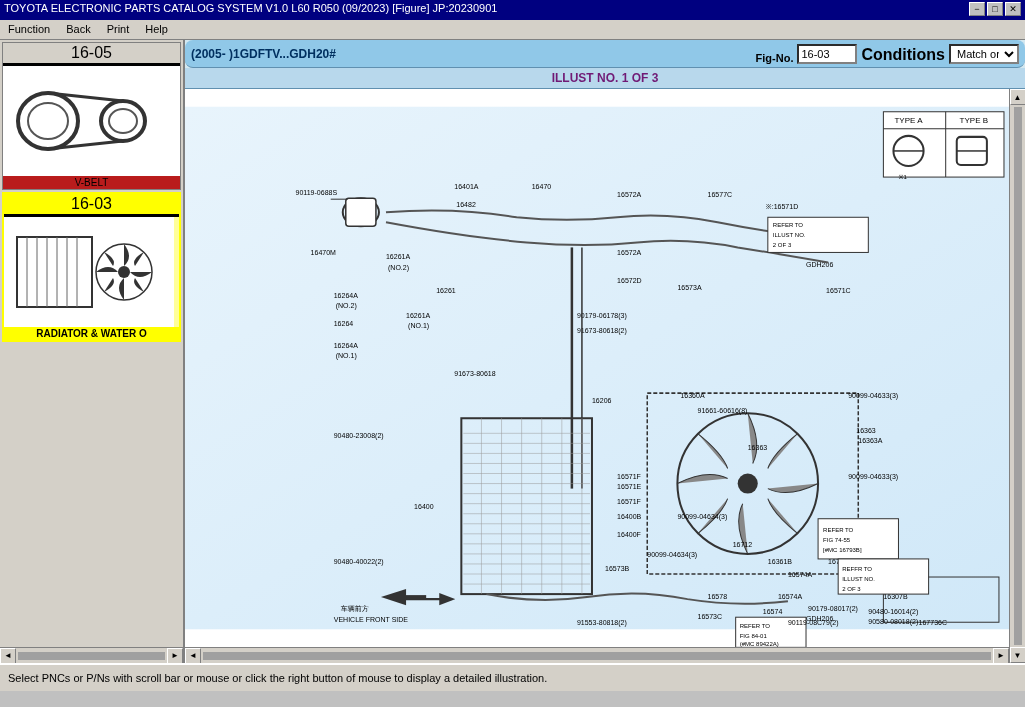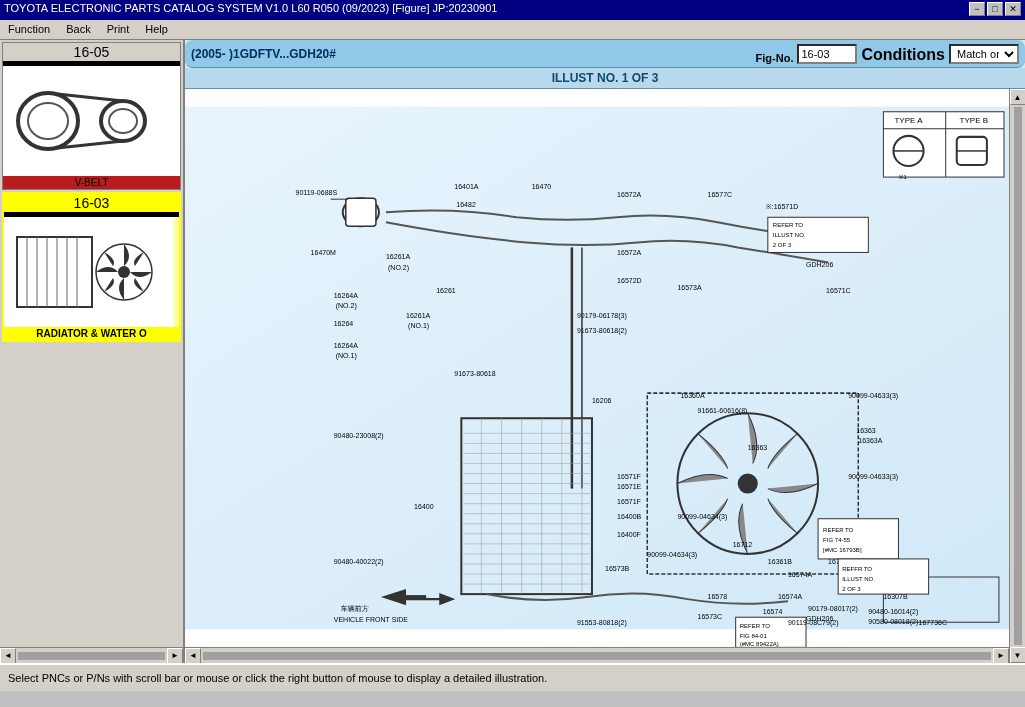--- a/index.html
+++ b/index.html
@@ -82,23 +82,23 @@
       background: white;
       cursor: pointer;
     }
     .part-card.active {
       border: 2px solid #ffff00;
       background: #ffff99;
     }
     .part-card-header {
       background: #d4d0c8;
       text-align: center;
-      font-size: 14px;
+      font-size: 16px;
       padding: 1px;
-      border-bottom: 5px solid #000000;
+      border-bottom: 3px solid #000000;
     }
     .part-card.active .part-card-header {
       background: #ffff00;
     }
     .part-image {
       width: 170px;
       height: 110px;
       display: flex;
       align-items: center;
       justify-content: center;
@@ -174,21 +174,21 @@
       padding: 0 2px;
       width: 70px;
     }
 
     
     #illust-header {
       text-align: center;
       padding: 3px;
       font-size: 12px;
       font-weight: bold;
-      color: #0c4a6e;
+      color: #701a75;
       background: #b8d8ec;
       border-bottom: 1px solid #6090b0;
     }
 
     
     #diagram-area {
       flex: 1;
       position: relative;
       overflow: hidden;
       background: white;

